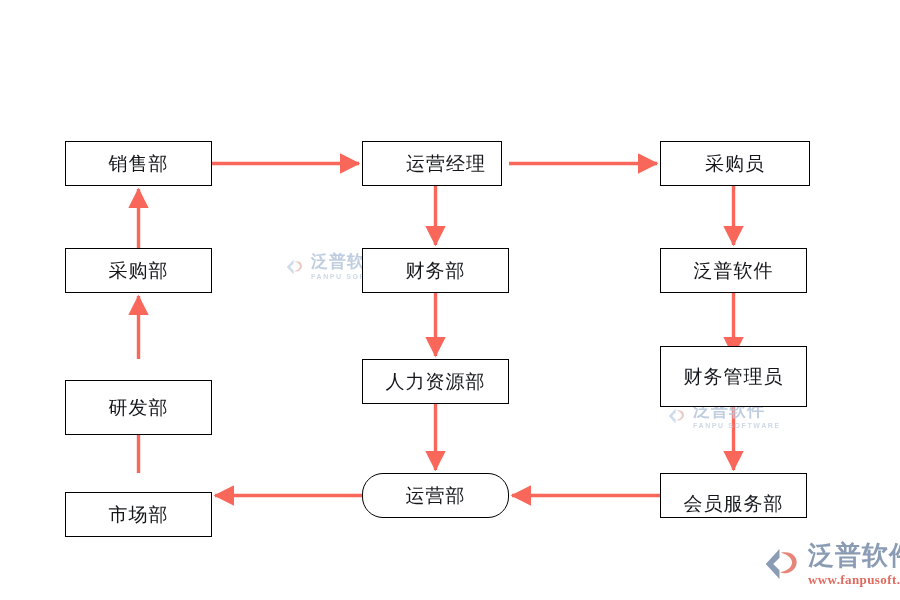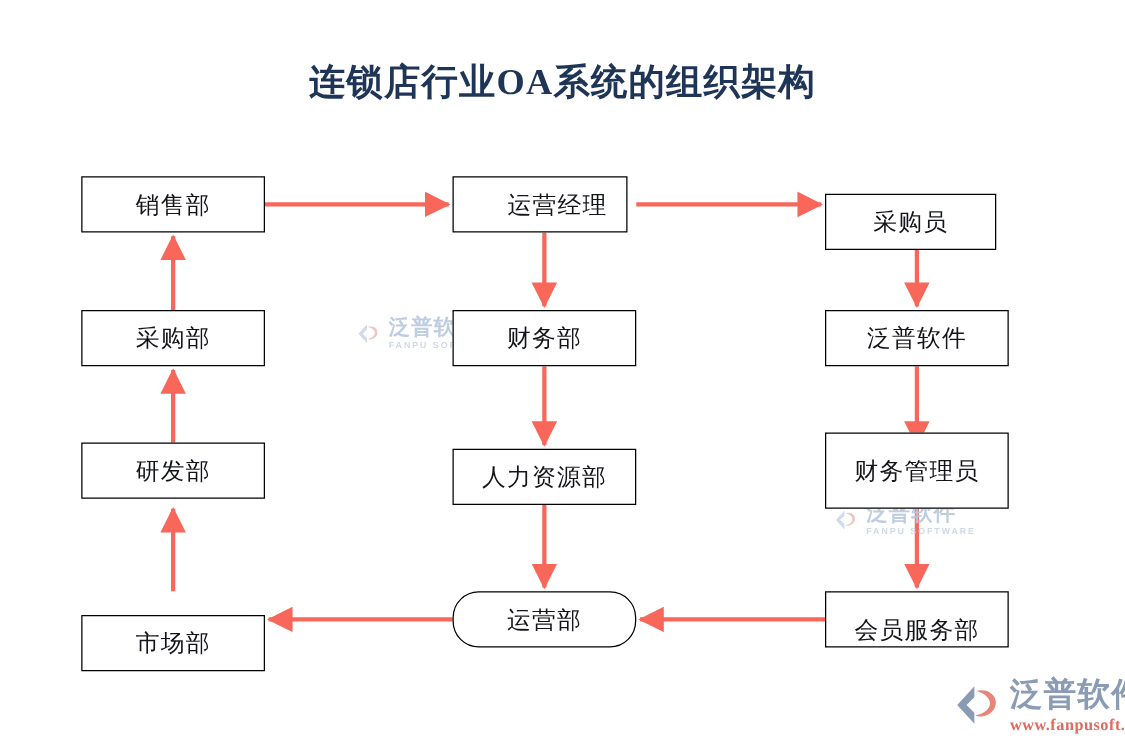--- a/index.html
+++ b/index.html
@@ -118,21 +118,20 @@
     letter-spacing: 0.4px;
     margin-top: 5px;
     font-family: "Liberation Serif", "DejaVu Serif", serif;
   }
 </style>
 </head>
 <body>
 
 <div id="canvas">
 
-  <div class="chart-title">连锁店行业OA系统的组织架构</div>
 
   <svg class="connectors" width="900" height="600" viewBox="0 0 900 600">
     <defs>
       <marker id="arrowhead" markerWidth="7" markerHeight="7" refX="5.6" refY="3" orient="auto" markerUnits="strokeWidth">
         <path d="M0,0 L6,3 L0,6 z" fill="#f9665a"></path>
       </marker>
     </defs>
     <g id="connector-group" stroke="#f9665a" stroke-width="3.4" fill="none">
         <line x1="212" y1="163.5" x2="359" y2="163.5" marker-end="url(#arrowhead)" stroke-linecap="butt"></line>
         <line x1="509" y1="163.5" x2="657" y2="163.5" marker-end="url(#arrowhead)" stroke-linecap="butt"></line>
@@ -150,33 +149,33 @@
       </g>
   </svg>
 
   <div id="node-layer">
       <div class="node" style="left: 65px; top: 141px; width: 147px; height: 45px;">
         <span class="node-label">销售部</span>
       </div>
       <div class="node" style="left: 362px; top: 141px; width: 140px; height: 45px; padding-left: 28px;">
         <span class="node-label">运营经理</span>
       </div>
-      <div class="node" style="left: 660px; top: 155px; width: 137px; height: 45px;">
+      <div class="node" style="left: 660px; top: 141px; width: 150px; height: 45px;">
         <span class="node-label">采购员</span>
       </div>
       <div class="node" style="left: 65px; top: 248px; width: 147px; height: 45px;">
         <span class="node-label">采购部</span>
       </div>
       <div class="node" style="left: 362px; top: 248px; width: 147px; height: 45px;">
         <span class="node-label">财务部</span>
       </div>
       <div class="node" style="left: 660px; top: 248px; width: 147px; height: 45px;">
         <span class="node-label">泛普软件</span>
       </div>
-      <div class="node" style="left: 65px; top: 354px; width: 147px; height: 45px;">
+      <div class="node" style="left: 65px; top: 380px; width: 147px; height: 55px;">
         <span class="node-label">研发部</span>
       </div>
       <div class="node" style="left: 362px; top: 359px; width: 147px; height: 45px;">
         <span class="node-label">人力资源部</span>
       </div>
       <div class="node" style="left: 660px; top: 346px; width: 147px; height: 61px;">
         <span class="node-label">财务管理员</span>
       </div>
       <div class="node" style="left: 65px; top: 492px; width: 147px; height: 45px;">
         <span class="node-label">市场部</span>

